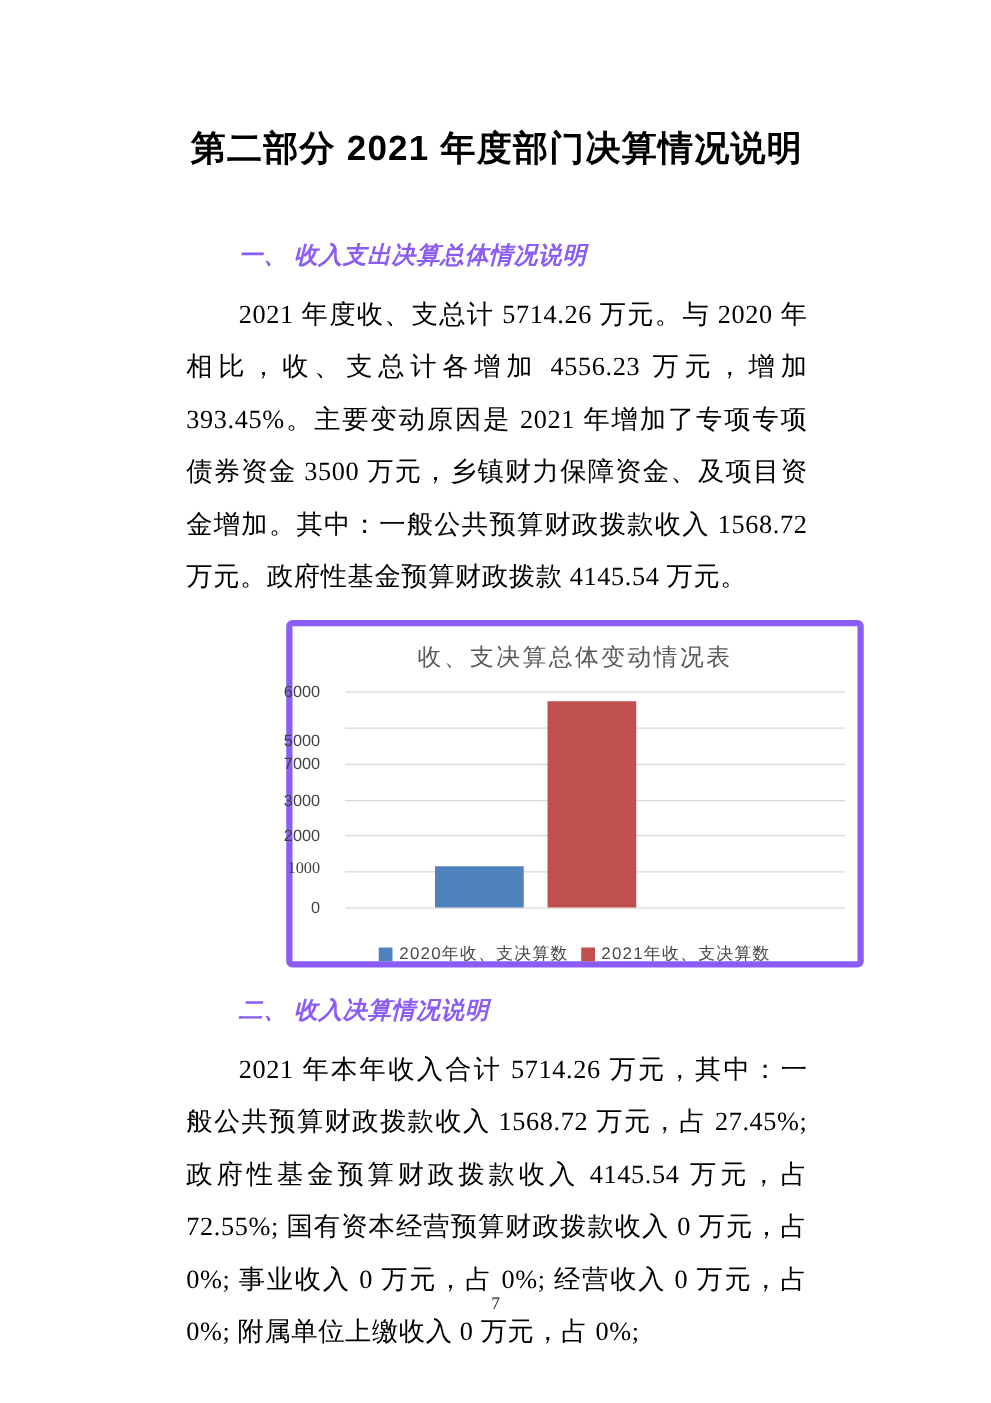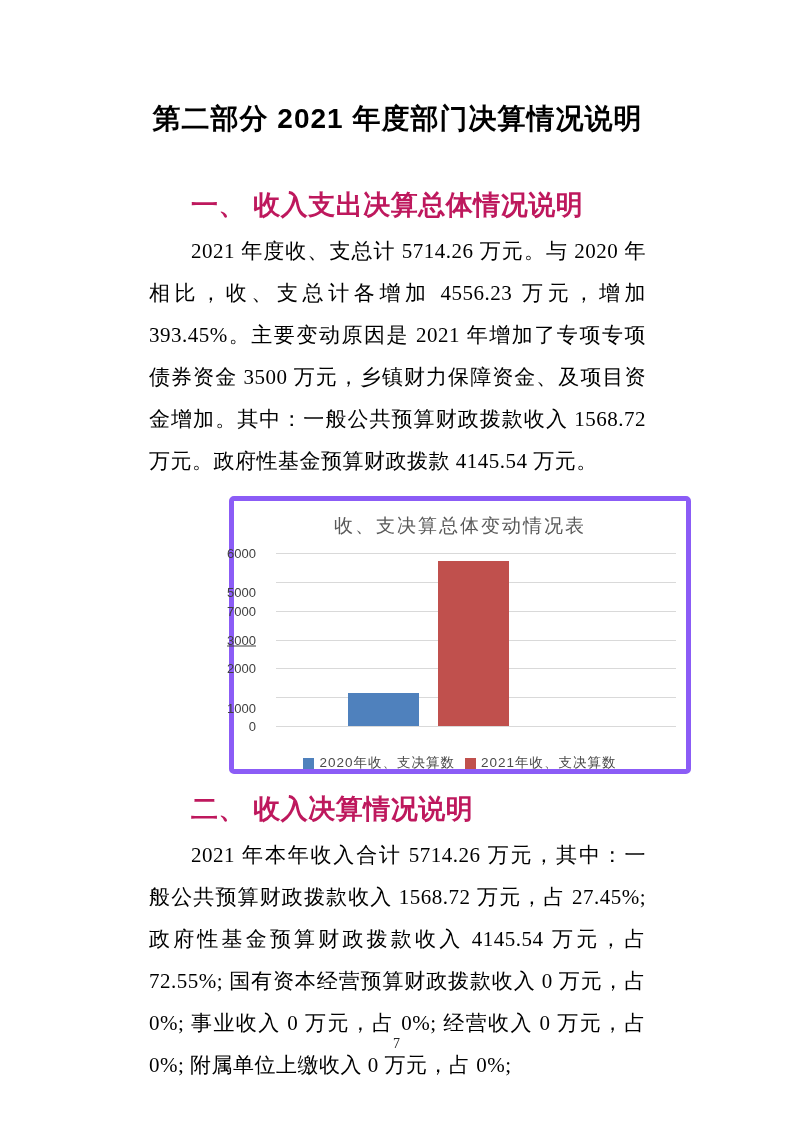--- a/index.html
+++ b/index.html
@@ -24,25 +24,26 @@
     font-size: 28px;
     font-weight: bold;
     font-family: "Liberation Sans", "DejaVu Sans", sans-serif;
     letter-spacing: 1px;
     color: #000000;
   }
   .section-heading {
     margin: 0;
     margin-top: 52px;
     padding-left: 42px;
-    font-size: 27px;
+    font-size: 19px;
     font-weight: bold;
     line-height: 30px;
-    color: #be185d;
+    color: #8b5cf6;
     letter-spacing: 0.5px;
+    font-style: italic;
   }
   .section-heading.second { margin-top: 20px; }
   .body-para {
     margin: 10px 0 0 0;
     font-size: 21px;
     line-height: 42px;
     text-align: justify;
     text-indent: 42px;
     letter-spacing: 0.5px;
     color: #000000;
@@ -129,25 +130,25 @@
       <h2 class="section-heading">一、 收入支出决算总体情况说明</h2>
       <p class="body-para">2021 年度收、支总计 5714.26 万元。与 2020 年相比，收、支总计各增加 4556.23 万元，增加 393.45%。主要变动原因是 2021 年增加了专项专项债券资金 3500 万元，乡镇财力保障资金、及项目资金增加。其中：一般公共预算财政拨款收入 1568.72 万元。政府性基金预算财政拨款 4145.54 万元。</p>
     </section>
 
     <figure class="chart-figure">
       <div class="chart-title">收、支决算总体变动情况表</div>
       <div class="chart-plot" id="chart-plot">
           <div class="gridline" style="top: 173px;"></div>
           <span class="y-tick" style="top: 173px;">0</span>
           <div class="gridline" style="top: 144.167px;"></div>
-          <span class="y-tick" style="top: 155px;">1000</span>
+          <span class="y-tick" style="top: 141px; font-family: Liberation Serif, serif;">1000</span>
           <div class="gridline" style="top: 115.333px;"></div>
           <span class="y-tick" style="top: 115.333px;">2000</span>
           <div class="gridline" style="top: 86.5px;"></div>
-          <span class="y-tick" style="top: 86.5px; text-decoration: underline;">3000</span>
+          <span class="y-tick" style="top: 86.5px;">3000</span>
           <div class="gridline" style="top: 57.6667px;"></div>
           <span class="y-tick" style="top: 57.6667px;">7000</span>
           <div class="gridline" style="top: 28.8333px;"></div>
           <span class="y-tick" style="top: 39px;">5000</span>
           <div class="gridline" style="top: 0px;"></div>
           <span class="y-tick" style="top: 0px;">6000</span>
           <div class="bar" style="left: 72px; width: 71px; height: 33.3899px; background: rgb(79, 129, 189);"></div>
           <div class="bar" style="left: 162px; width: 71px; height: 164.761px; background: rgb(192, 80, 77);"></div>
         </div>
       <div class="chart-legend" id="chart-legend">

